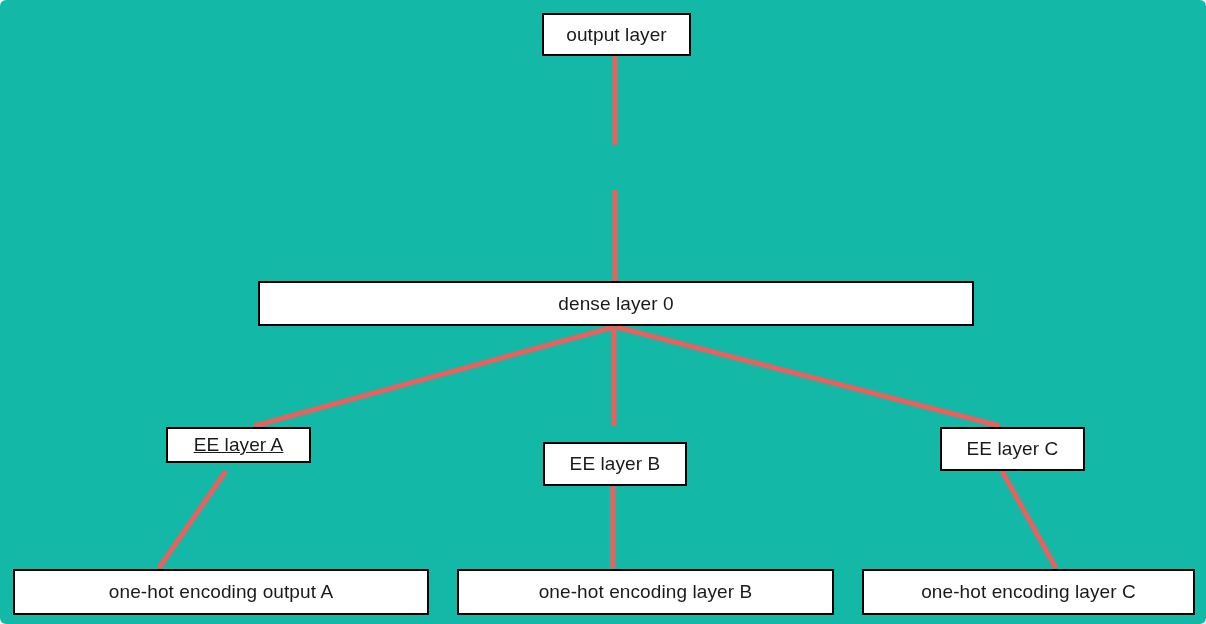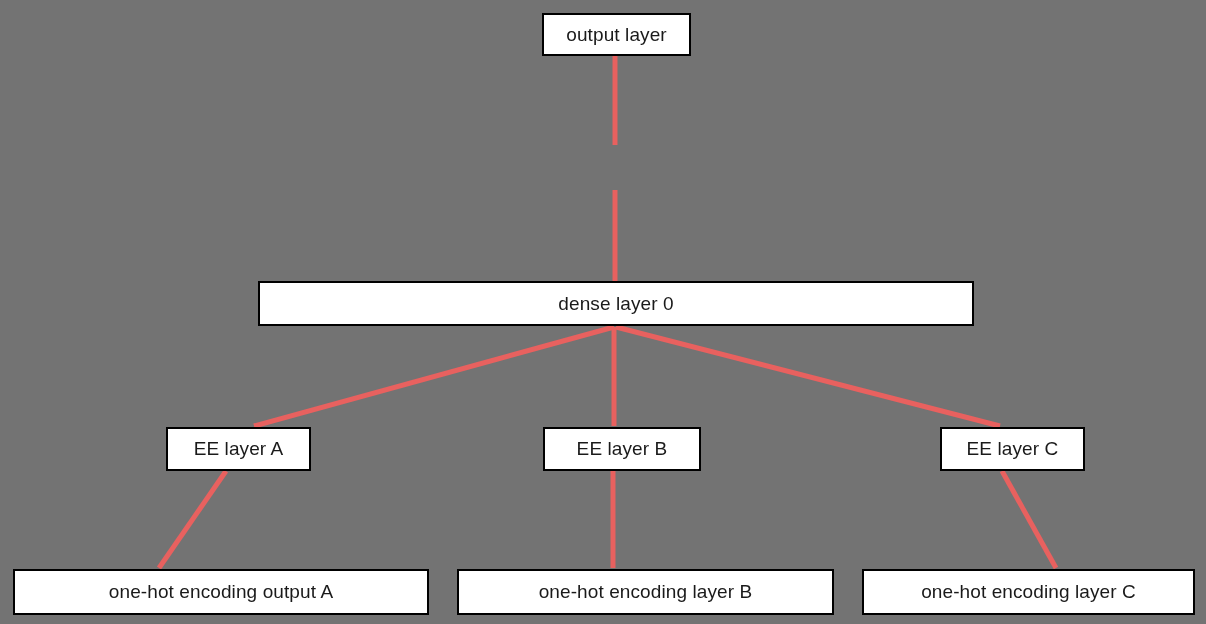--- a/index.html
+++ b/index.html
@@ -9,22 +9,23 @@
     background: #ffffff;
   }
   body {
     font-family: "Liberation Sans", sans-serif;
     -webkit-font-smoothing: antialiased;
   }
   #diagram {
     position: relative;
     width: 1206px;
     height: 624px;
-    background: #737373;
+    background: #14b8a6;
     overflow: hidden;
+    border-radius: 6px;
   }
   #edge-layer {
     position: absolute;
     left: 0;
     top: 0;
     width: 1206px;
     height: 624px;
     pointer-events: none;
   }
   .node {
@@ -60,24 +61,24 @@
       <line x1="159" y1="568" x2="226" y2="471" stroke="#e8615f" stroke-width="5" stroke-linecap="butt"></line>
       <line x1="613" y1="568" x2="613" y2="471" stroke="#e8615f" stroke-width="5" stroke-linecap="butt"></line>
       <line x1="1056" y1="568" x2="1002" y2="471" stroke="#e8615f" stroke-width="5" stroke-linecap="butt"></line>
     </svg>
 <div class="node" style="left: 542px; top: 13px; width: 149px; height: 43px;">
       <span class="node-label">output layer</span>
     </div>
     <div class="node" style="left: 258px; top: 281px; width: 716px; height: 45px;">
       <span class="node-label">dense layer 0</span>
     </div>
-    <div class="node" style="left: 166px; top: 427px; width: 145px; height: 44px;">
+    <div class="node" style="left: 166px; top: 427px; width: 145px; height: 36px; text-decoration: underline;">
       <span class="node-label">EE layer A</span>
     </div>
-    <div class="node" style="left: 543px; top: 427px; width: 158px; height: 44px; text-align: right;">
+    <div class="node" style="left: 543px; top: 442px; width: 144px; height: 44px; text-align: right;">
       <span class="node-label">EE layer B</span>
     </div>
     <div class="node" style="left: 920px; top: 427px; width: 145px; height: 44px; margin-left: 20px;">
       <span class="node-label">EE layer C</span>
     </div>
     <div class="node" style="left: 13px; top: 569px; width: 416px; height: 46px;">
       <span class="node-label">one-hot encoding output A</span>
     </div>
     <div class="node" style="left: 457px; top: 569px; width: 377px; height: 46px; align-items: center;">
       <span class="node-label">one-hot encoding layer B</span>

